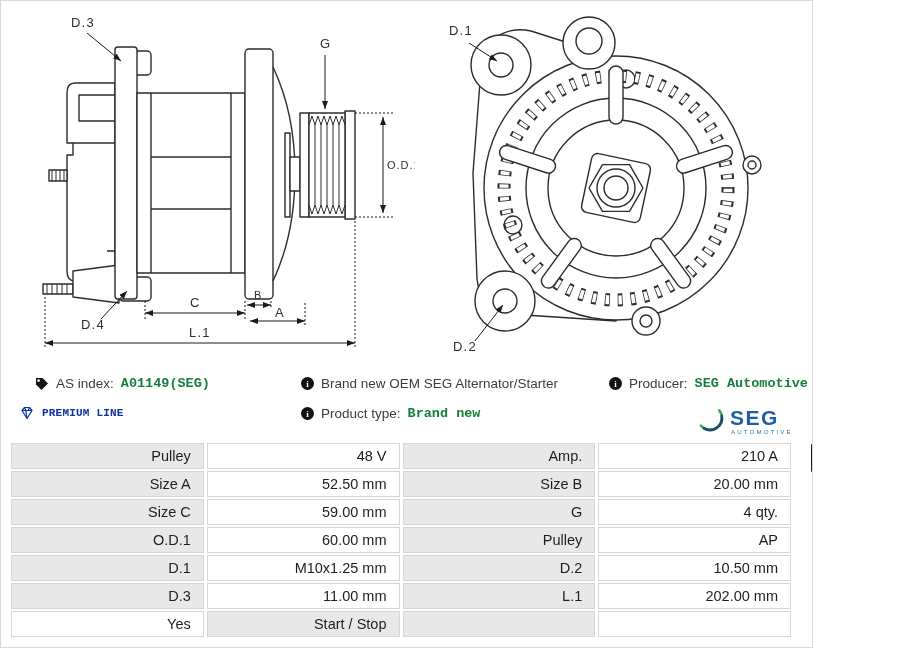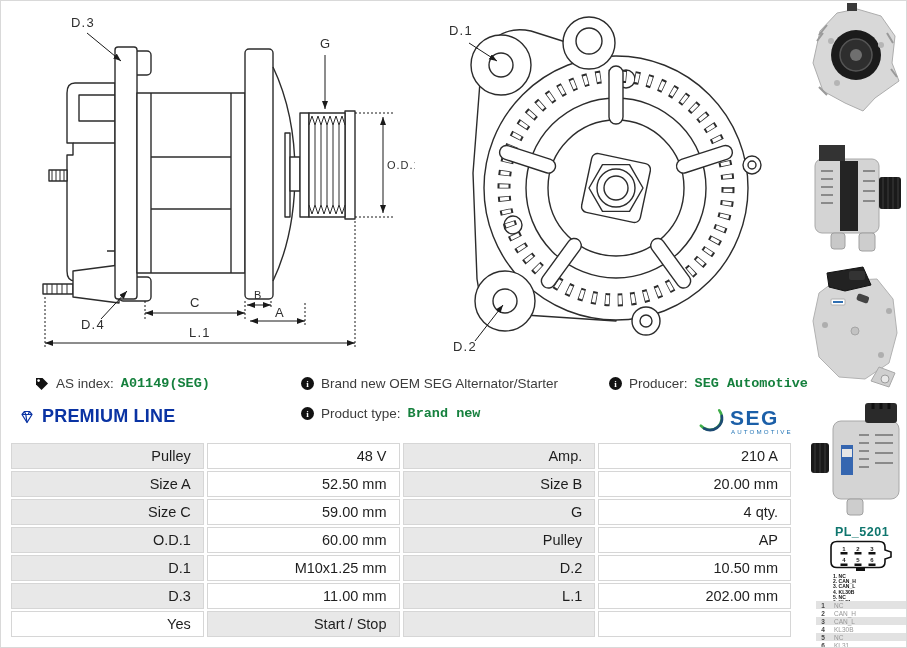--- a/index.html
+++ b/index.html
@@ -1,18 +1,18 @@
 <!DOCTYPE html>
 <html><head>
 <meta charset="utf-8">
 <style>
   html,body{margin:0;padding:0;background:#fff;}
   *{box-sizing:border-box;}
   body{font-family:"Liberation Sans","DejaVu Sans",sans-serif;}
-  #page{position:relative;width:907px;height:648px;background:#fff;border:1px solid #d9d9d9;overflow:hidden;}
+  #page{position:relative;width:813px;height:648px;background:#fff;border:1px solid #d9d9d9;overflow:hidden;}
 
   
   .drawing{position:absolute;}
   #side-view{left:36px;top:4px;}
   #front-view{left:420px;top:2px;}
   .dim-text{font-family:"Liberation Sans",sans-serif;font-size:13px;letter-spacing:1.2px;fill:#2f2f2f;}
   .dim-text-sm{font-family:"Liberation Sans",sans-serif;font-size:11px;letter-spacing:1px;fill:#2f2f2f;}
 
   
   .photo{position:absolute;background:#fff;display:flex;align-items:center;justify-content:center;}
@@ -20,21 +20,21 @@
   #photo-2{left:806px;top:136px;width:98px;height:118px;}
   #photo-3{left:804px;top:258px;width:100px;height:140px;}
   #photo-4{left:806px;top:400px;width:98px;height:118px;}
 
   
   .info-item{position:absolute;display:flex;align-items:center;gap:7px;font-size:13.5px;color:#3c3c3c;white-space:nowrap;}
   .info-item b{color:#15803d;font-family:Liberation Mono, monospace;}
   .inf-icon{width:13px;height:13px;border-radius:50%;background:#121212;color:#fff;
     font-size:9px;font-weight:bold;font-family:"Liberation Serif",serif;
     display:inline-flex;align-items:center;justify-content:center;flex:0 0 13px;}
-  #premium-line{font-weight:bold;color:#0a33a3;font-size:18px;letter-spacing:.2px;}
+  #premium-line{font-weight:bold;color:#0a33a3;font-size:11px;letter-spacing:.2px;font-family:Liberation Mono, monospace;}
   #seg-logo{position:absolute;left:692px;top:398px;}
 
   
   #spec-table{position:absolute;left:10px;top:442px;width:780px;}
   .spec-row{display:flex;gap:3px;margin-bottom:2px;}
   .cell{flex:1;height:26px;display:flex;align-items:center;justify-content:flex-end;
         padding-right:12px;font-size:14.5px;color:#1e1e1e;border:1px solid #d6d6d6;background:#fff;}
   .cell.lab{background:#e8e8e8;}
 
   

